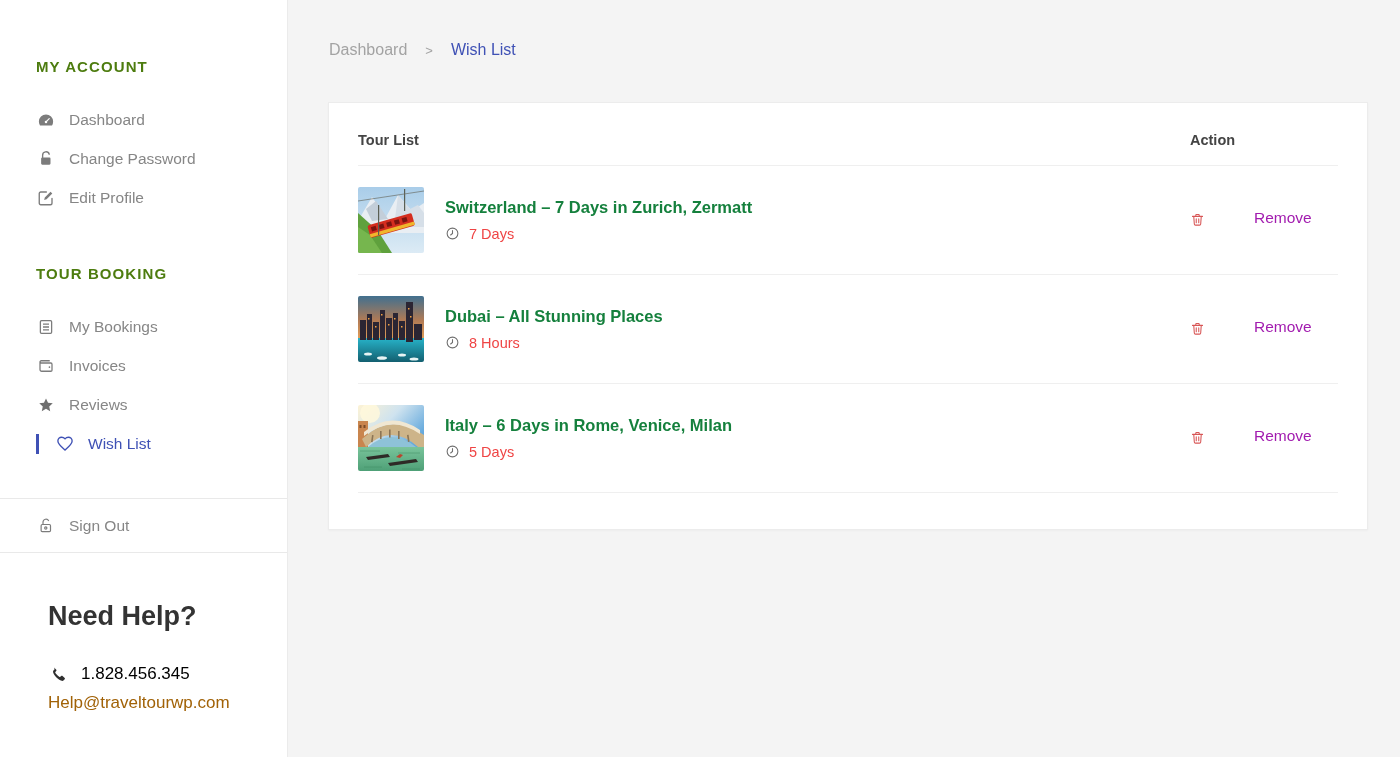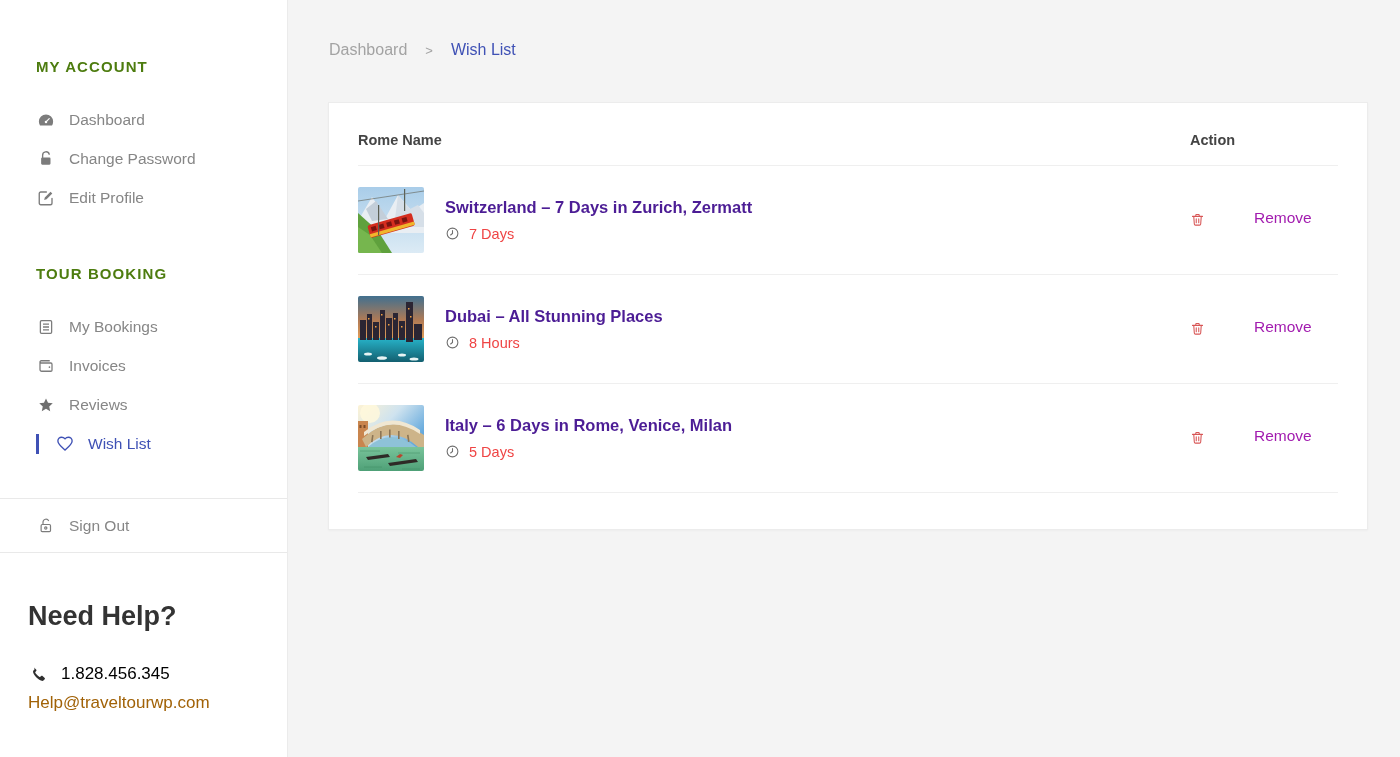--- a/index.html
+++ b/index.html
@@ -32,21 +32,21 @@
   .nav-icon svg { width:18px; height:18px; }
   .nav-label { margin-left:14px; }
   .nav-item.active { color:#3f51b5; }
   .active-bar { width:3px; height:20px; background:#3f51b5; margin-right:16px; flex-shrink:0; }
   .section-gap { margin-top:48px; }
   .divider { height:1px; background:#e9e9e9; width:100%; }
   .divider.top { margin-top:35px; }
   .divider.bottom { margin-top:7px; }
   .signout { margin-top:7px; }
 
-  .help-box { margin:48px 0 0 28px; }
+  .help-box { margin:48px 0 0 48px; }
   .help-title { font-size:27px; font-weight:700; color:#333333; }
   .help-phone { display:flex; align-items:center; margin-top:32px; color:#000000; font-size:17px; }
   .help-phone .nav-icon { margin-right:14px; }
   .help-email { display:block; margin-top:9px; font-size:17px; color:#a16207; text-decoration:none; cursor:pointer; }
 
   
   .main { flex:1; background:#f4f4f4; overflow:hidden; }
   .breadcrumb { margin:41px 0 0 41px; font-size:16px; display:flex; align-items:center; }
   .crumb-parent { color:#a3a3a3; cursor:pointer; }
   .crumb-sep { color:#a3a3a3; font-size:13px; margin:0 18px; }
@@ -61,21 +61,21 @@
   }
   .thead { display:flex; align-items:center; padding:29px 0 17px 0; border-bottom:1px solid #efefef; }
   .th { font-size:14.5px; font-weight:700; color:#444444; }
   .th.tour { flex:1; }
   .th.action { width:148px; }
 
   .trow { display:flex; align-items:center; padding:21px 0; border-bottom:1px solid #efefef; }
   .thumb { width:66px; height:66px; border-radius:2px; overflow:hidden; flex-shrink:0; }
   .thumb svg { display:block; }
   .row-info { flex:1; margin-left:21px; }
-  .tour-title { display:inline-block; font-size:16.5px; font-weight:700; color:#4c1d95; text-decoration:none; cursor:pointer; }
+  .tour-title { display:inline-block; font-size:16.5px; font-weight:700; color:#15803d; text-decoration:none; cursor:pointer; }
   .duration { display:flex; align-items:flex-start; margin-top:9px; font-size:14.5px; color:#ef4444; }
   .duration svg { width:15px; height:15px; margin-right:9px; }
   .action-cell { width:148px; }
   .remove-link { display:inline-flex; align-items:flex-end; color:#a21caf; font-size:15.5px; text-decoration:none; cursor:pointer;gap:40px; }
   .remove-link svg { width:15px; height:15px; margin-right:9px; }
 </style>
 </head>
 <body>
 
 <div class="app">
@@ -189,21 +189,21 @@
 
     <div class="breadcrumb">
       <span class="crumb-parent">Dashboard</span>
       <span class="crumb-sep">&gt;</span>
       <span class="crumb-current">Wish List</span>
     </div>
 
     <section class="card">
 
       <div class="thead">
-        <div class="th tour">Rome Name</div>
+        <div class="th tour">Tour List</div>
         <div class="th action">Action</div>
       </div>
 
       <div class="trow">
         <div class="thumb">
           <svg viewBox="0 0 66 66" width="66" height="66">
             <defs>
                 <linearGradient id="sky1" x1="0" y1="0" x2="0" y2="1">
                   <stop offset="0" stop-color="#a9cde9"></stop>
                   <stop offset="1" stop-color="#dcebf5"></stop>

